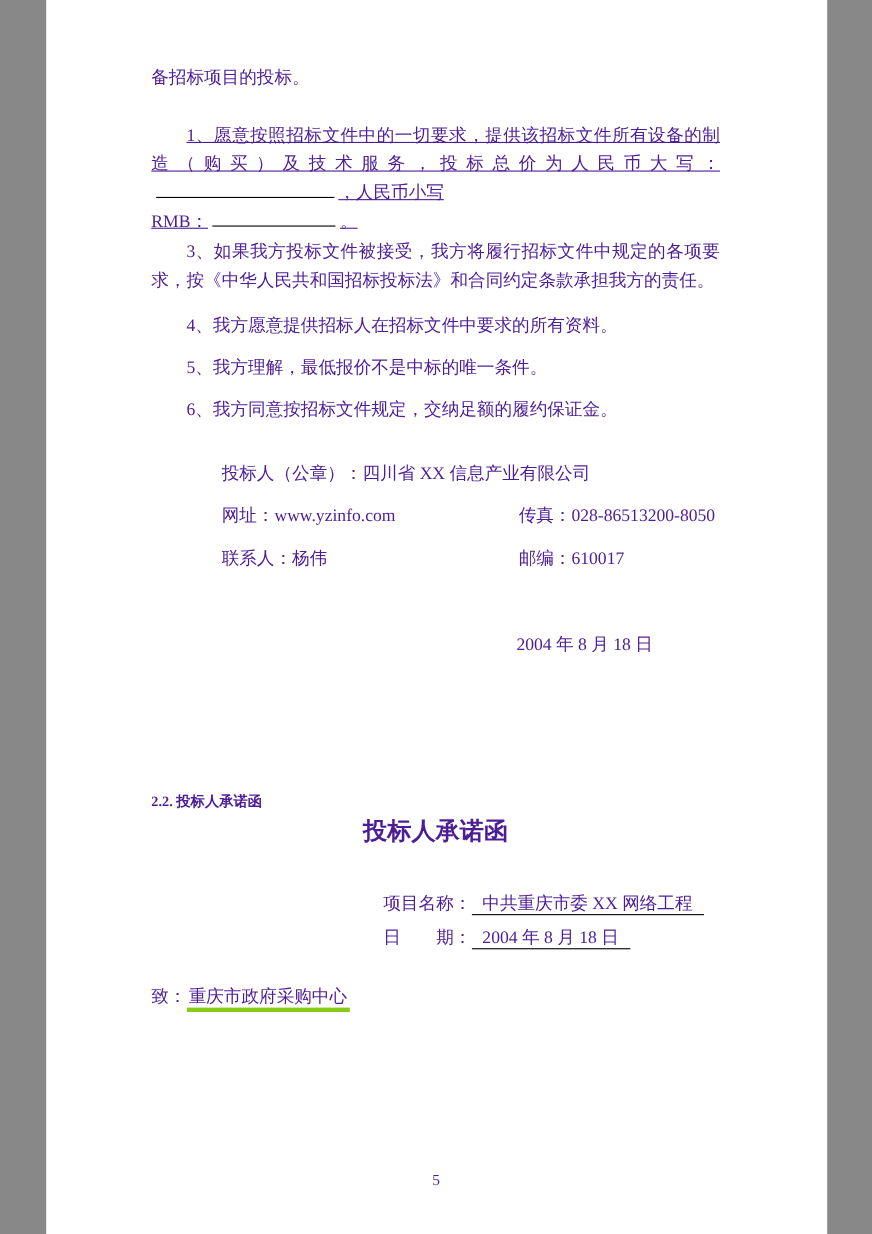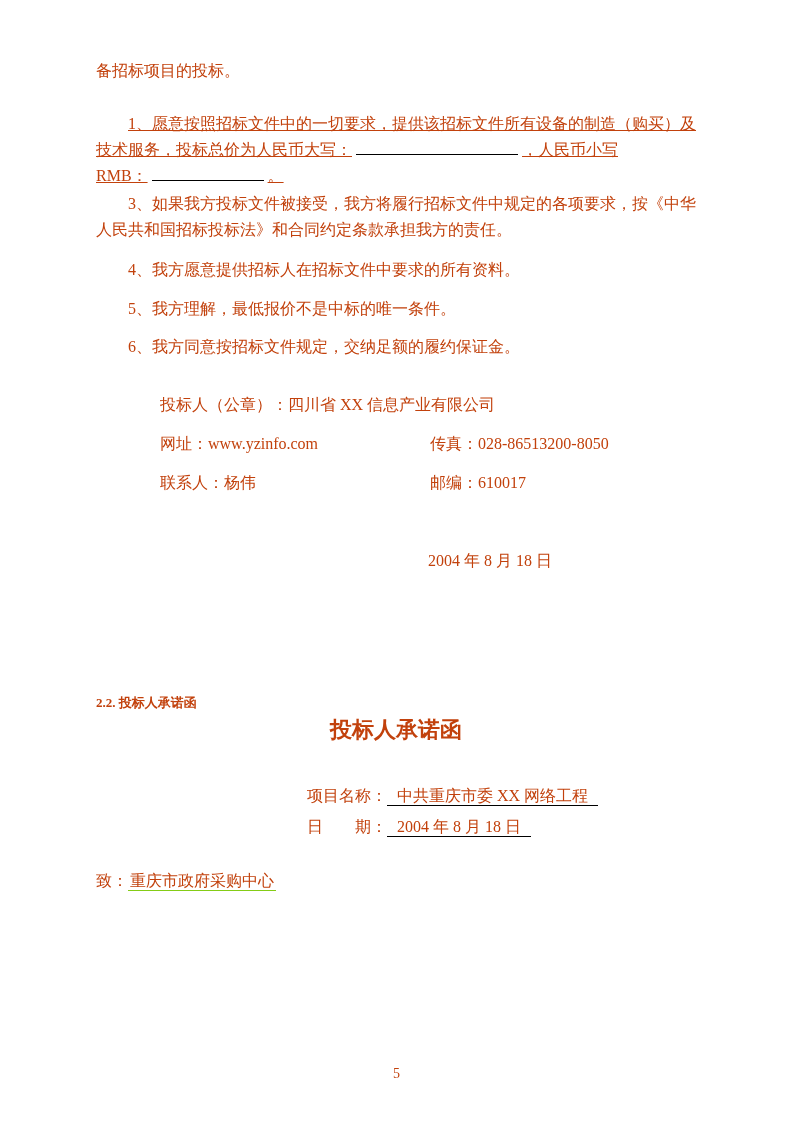--- a/index.html
+++ b/index.html
@@ -1,24 +1,24 @@
 <!DOCTYPE html>
 <html><head>
 <meta charset="utf-8">
 <style>
   * { margin: 0; padding: 0; box-sizing: border-box; }
   html, body { background: #888; }
   body { font-family: "Liberation Serif", "DejaVu Serif", serif; }
   .page {
     position: relative;
-    width: 793px;
+    width: 710px;
     height: 1122px;
     margin: 0 auto;
     background: #ffffff;
-    color: #c2410c;
+    color: #4c1d95;
     font-size: 16px;
     line-height: 1.63;
     padding: 58px 97px 0 96px;
     overflow: hidden;
   }
   .para { text-align: justify; }
   .indent { text-indent: 2em; }
   .mt-item1 { margin-top: 27px; text-decoration: underline; }
   .mt-item2 { margin-top: 12px; }
   .mt-item3 { margin-top: 2px; }
@@ -47,21 +47,21 @@
     font-weight: bold;
     font-size: 22px;
     line-height: 1.55;
   }
   .project-block { margin-left: 211px; margin-top: 34px; line-height: 1.9; }
   .underlined {
     border-bottom: 1px solid #000;
     padding: 0 10px 1px 10px;
   }
   .underlined-tight {
-    border-bottom: 1px solid #84cc16;
+    border-bottom: 4px solid #84cc16;
     padding: 0 2px 1px 2px;
   }
   .to-line { margin-top: 26px; }
   .page-number {
     position: absolute;
     top: 1063px;
     left: 0;
     right: 0;
     text-align: center;
     font-size: 14px;

